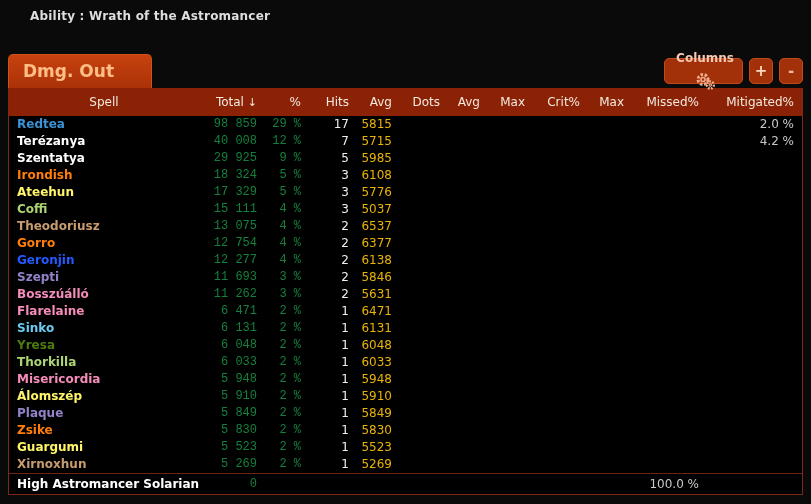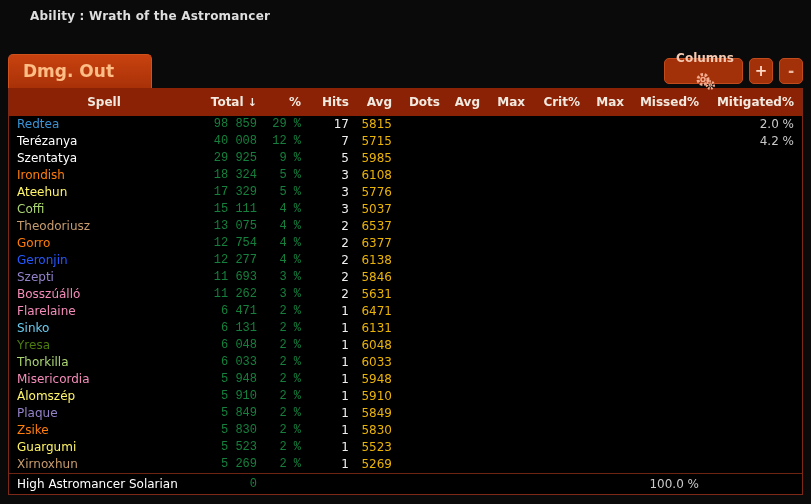--- a/index.html
+++ b/index.html
@@ -31,30 +31,30 @@
   .columns-btn{padding:3px 8px 3px 11px;gap:7px;height:26px;box-sizing:border-box;}
   .sq-btn{width:24px;height:26px;box-sizing:border-box;color:#ffd9c6;font-size:15px;line-height:1;}
   .minus-btn{color:#f0b9a2;}
   .twrap{
     border:1px solid #7e2917;border-top:none;background:#000;
     box-sizing:border-box;width:795px;
   }
   table{border-collapse:collapse;table-layout:fixed;width:100%;}
   thead th{
     background:#8b2205;color:#f2e9df;
-    font-size:12px;font-weight:bold;height:28px;
+    font-size:12px;font-weight:normal;height:28px;
     padding:0 8px 0 0;text-align:right;white-space:nowrap;cursor:pointer;
   }
   thead th.spell{text-align:center;padding:0;}
   .arrow{font-size:11px;color:#f2e9df;}
   td{
     font-size:12px;height:17px;line-height:17px;
     padding:0 8px 0 0;text-align:right;white-space:nowrap;color:#cfcfcf;
   }
-  td.name{text-align:left;padding:0 0 0 8px;font-weight:normal;overflow:visible;}
+  td.name{text-align:left;padding:0 0 0 8px;font-weight:bold;overflow:visible;}
   td.c-total,td.c-pct{color:#15803d;font-family:Liberation Mono, monospace;}
   td.c-hits{color:#f0f0f0;}
   td.c-avg{color:#eab308;}
   td.c-missed,td.c-mitigated{color:#c9c9c9;}
   tr.sep td{border-top:1px solid #6e2413;height:20px;}
 </style>
 </head>
 <body>
 
 <h1 class="title">Ability : Wrath of the Astromancer</h1>

